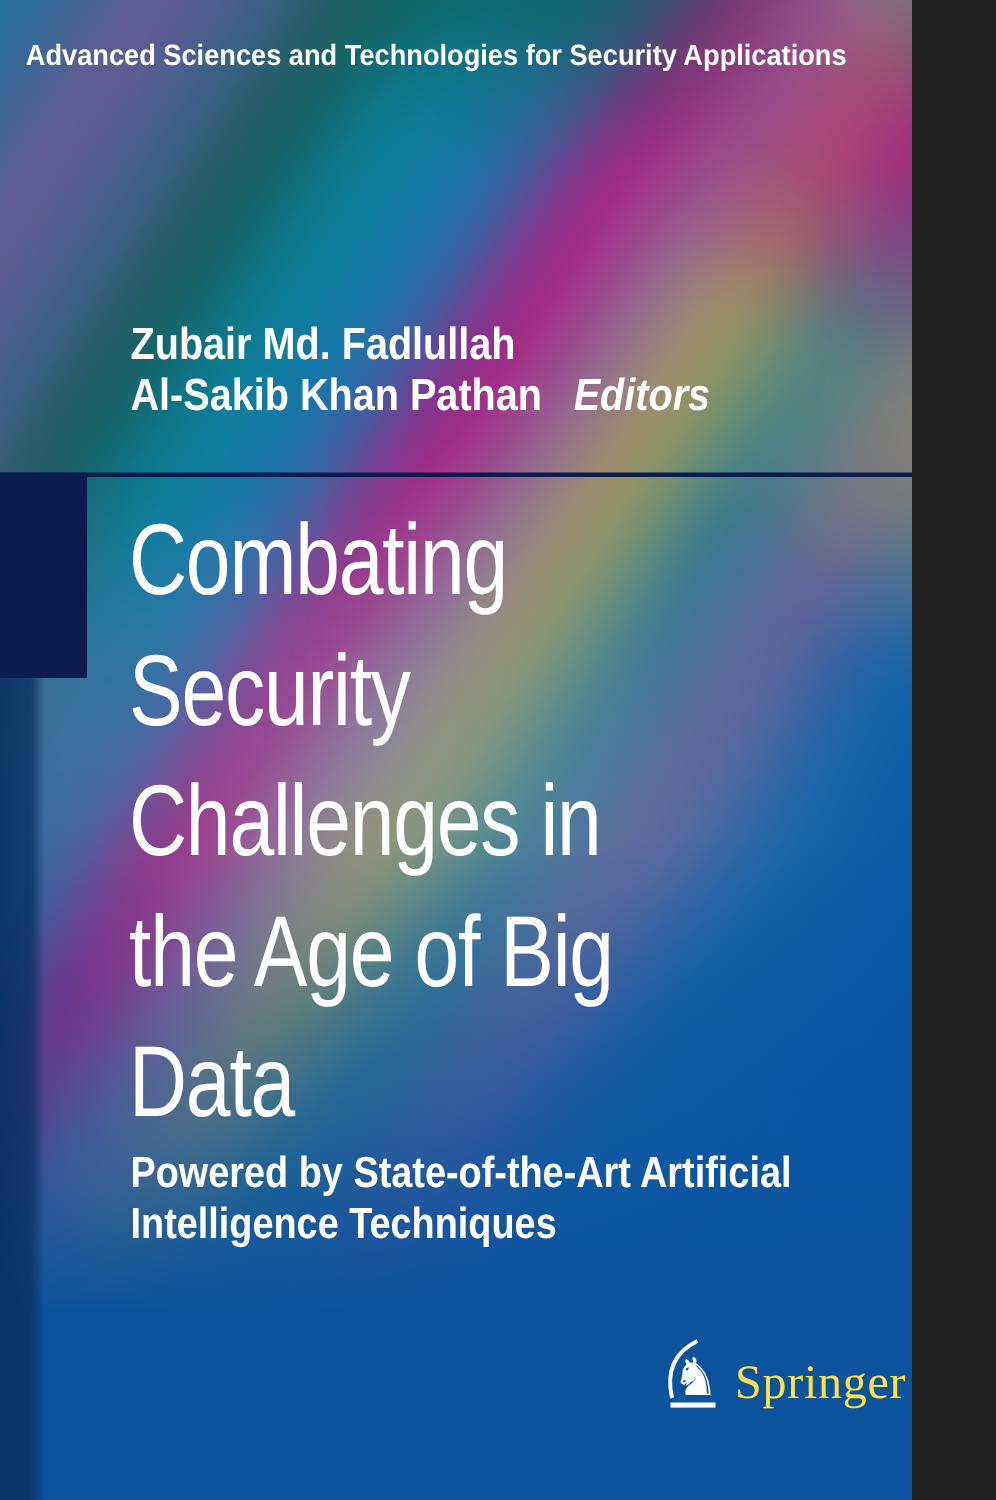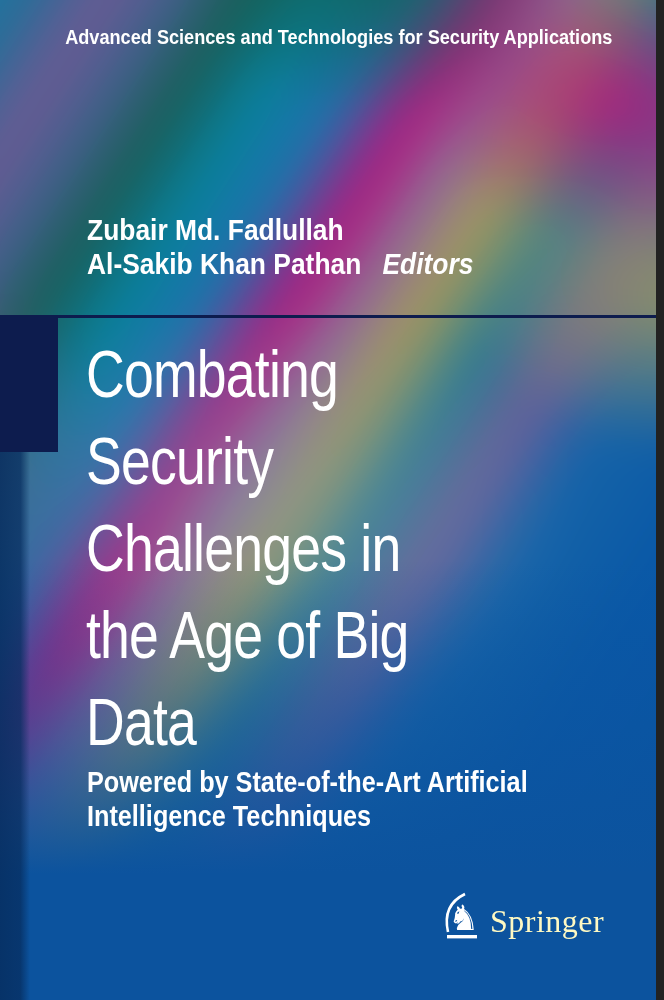--- a/index.html
+++ b/index.html
@@ -1,17 +1,17 @@
 <!DOCTYPE html>
 <html><head>
 <meta charset="utf-8">
 <style>
   html,body { margin:0; padding:0; background:#222; }
   .cover {
-    position:relative; width:656px; height:1000px; overflow:hidden;
+    position:relative; width:608px; height:1000px; overflow:hidden;
     background:#0c539e;
     font-family:"Liberation Sans", sans-serif;
   }
   
   .art {
     position:absolute; left:-50px; top:-50px; width:764px; height:960px;
     filter: blur(20px) saturate(1.08);
     background:
       radial-gradient(300px 210px at 87% 16%, rgba(168,27,120,0.92), rgba(168,27,120,0) 65%),
       radial-gradient(330px 240px at 96% 36%, rgba(163,154,95,0.85), rgba(163,154,95,0) 65%),
@@ -56,21 +56,21 @@
   }
   .subtitle {
     position:absolute; left:87px; top:765px; white-space:nowrap;
     font-size:29px; font-weight:600; line-height:34px;
     transform:scaleX(0.87); transform-origin:0 0;
   }
   
   .publisher { position:absolute; left:440px; top:891px; z-index:5; display:flex; align-items:flex-start; }
   .horse { width:42px; height:54px; position:relative; }
   .springer-word {
-    font-family:"Liberation Serif", serif; font-size:32px; color:#fef9c3;
+    font-family:"Liberation Serif", serif; font-size:32px; color:#fde047;
     margin-left:8px; margin-top:12px; letter-spacing:0.5px;
   }
 </style>
 </head>
 <body>
 
 <div class="cover">
 
   <div class="art"></div>
   <div class="bottom-fade"></div>

